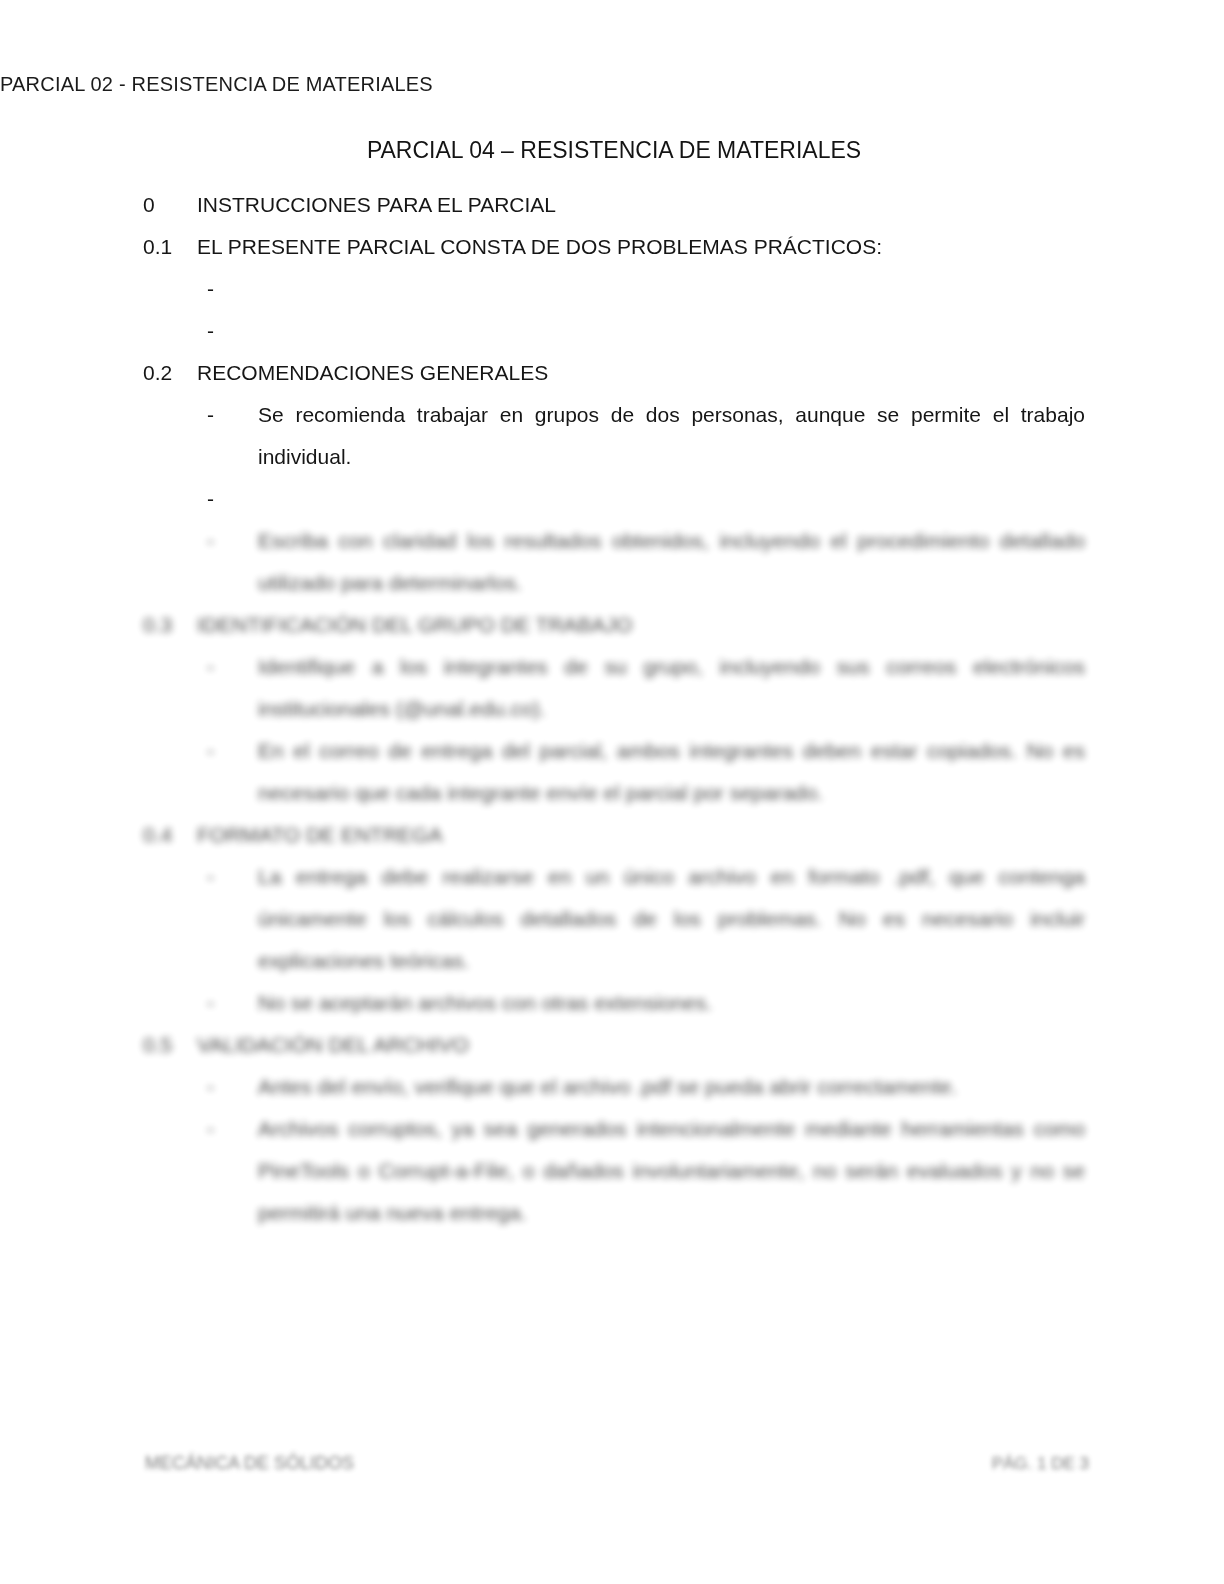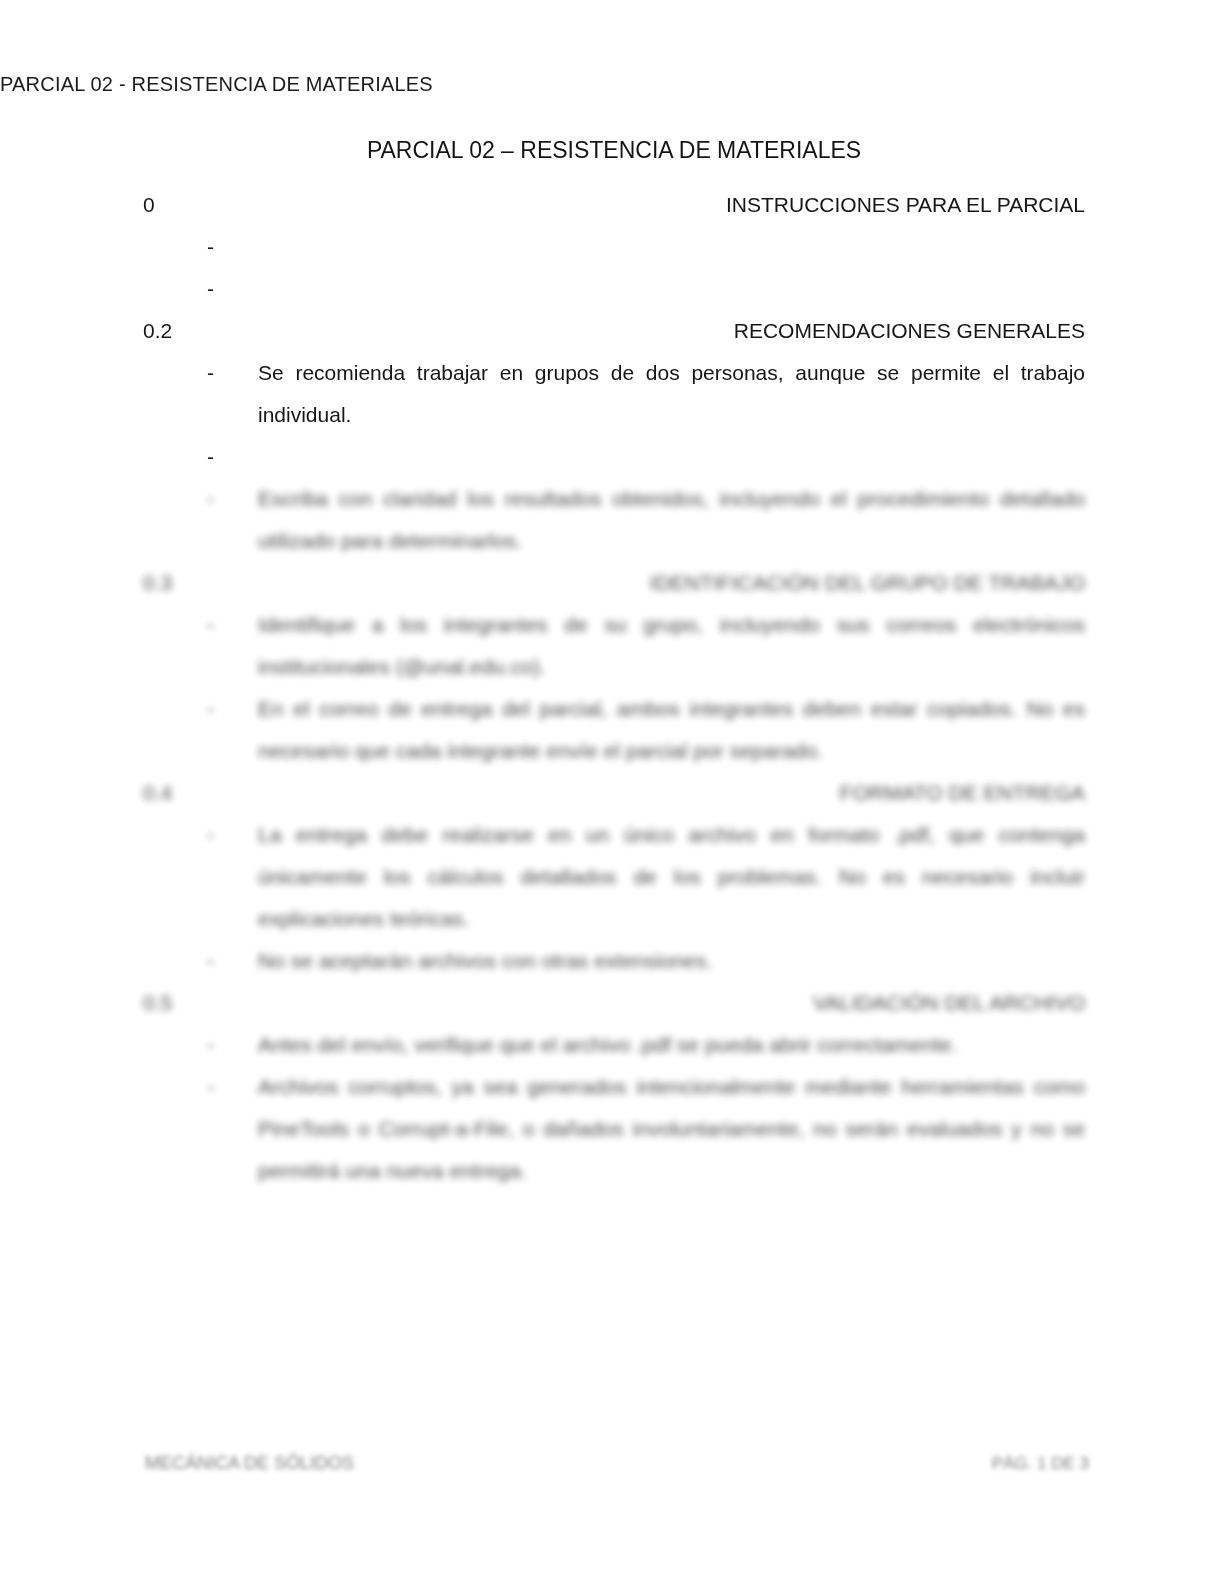--- a/index.html
+++ b/index.html
@@ -13,21 +13,21 @@
   }
   .content{
     position:absolute;top:128px;left:143px;width:942px;
     font-size:21px;line-height:42px;
   }
   .doc-title{
     font-size:23px;line-height:44px;text-align:center;margin:0 0 12px 0;color:#141414;
   }
   .sec{display:flex;}
   .sec-num{width:54px;flex-shrink:0;}
-  .sec-title{flex:1;text-align:right;}
+  .sec-title{flex:1;}
   .bullet{display:flex;}
   .bullet .gap{width:64px;flex-shrink:0;}
   .bullet .dash{width:51px;flex-shrink:0;}
   .bullet .btext{flex:1;text-align:justify;}
   .blurred{filter:blur(3.5px);opacity:0.78;}
   .footer{
     position:absolute;top:1450px;left:145px;width:944px;
     display:flex;justify-content:space-between;align-items:baseline;
     font-size:18px;line-height:26px;color:#4a4a4a;
   }
@@ -36,27 +36,31 @@
 </style>
 </head>
 <body>
 
 <div class="page">
 
   <div class="doc-header">PARCIAL 02 - RESISTENCIA DE MATERIALES</div>
 
   <div class="content">
 
-    <div class="doc-title">PARCIAL 02 – RESISTENCIA DE MATERIALES</div>
+    <div class="doc-title">PARCIAL 04 – RESISTENCIA DE MATERIALES</div>
 
     <div class="sec">
       <span class="sec-num">0</span>
       <span class="sec-title">INSTRUCCIONES PARA EL PARCIAL</span>
     </div>
 
+    <div class="sec">
+      <span class="sec-num">0.1</span>
+      <span class="sec-title">EL PRESENTE PARCIAL CONSTA DE DOS PROBLEMAS PRÁCTICOS:</span>
+    </div>
     <div class="bullet">
       <span class="gap"></span>
       <span class="dash">-</span>
     </div>
     <div class="bullet">
       <span class="gap"></span>
       <span class="dash">-</span>
     </div>
 
     <div class="sec">

